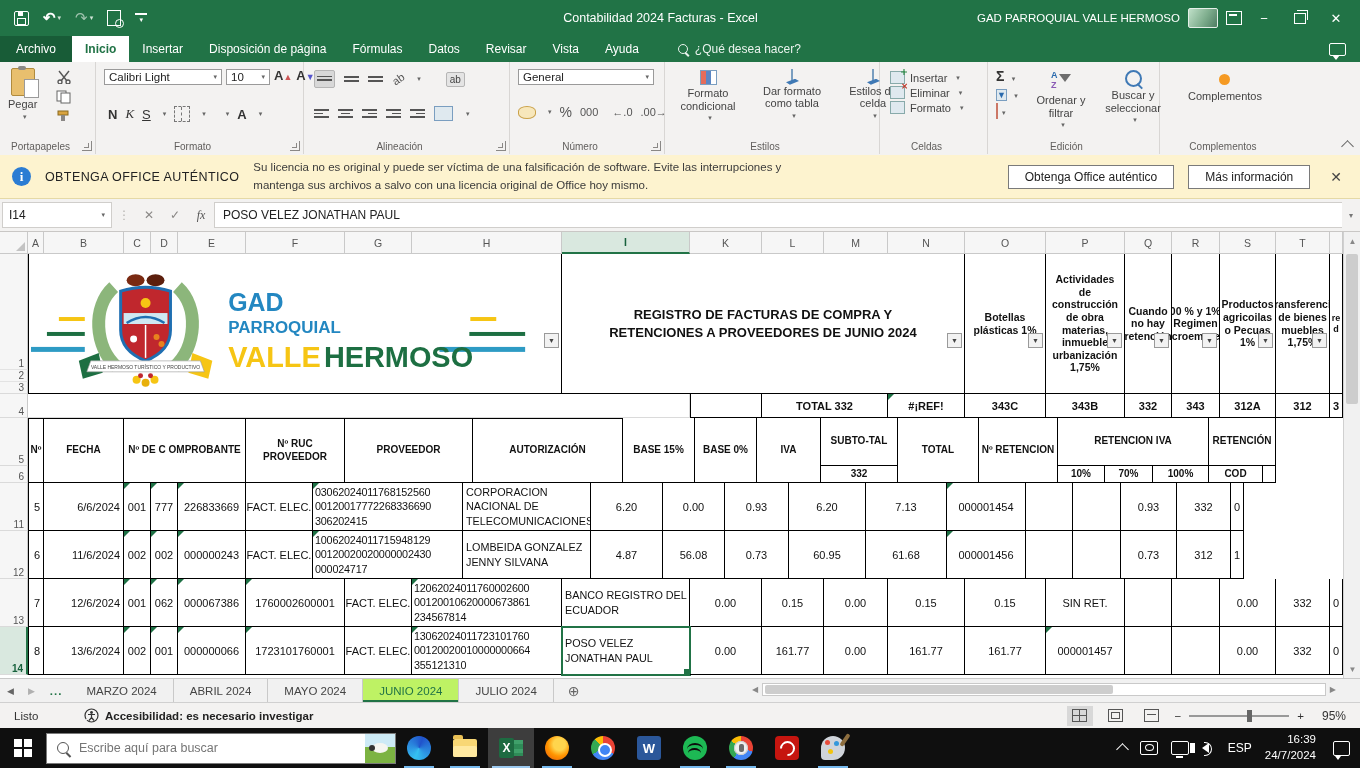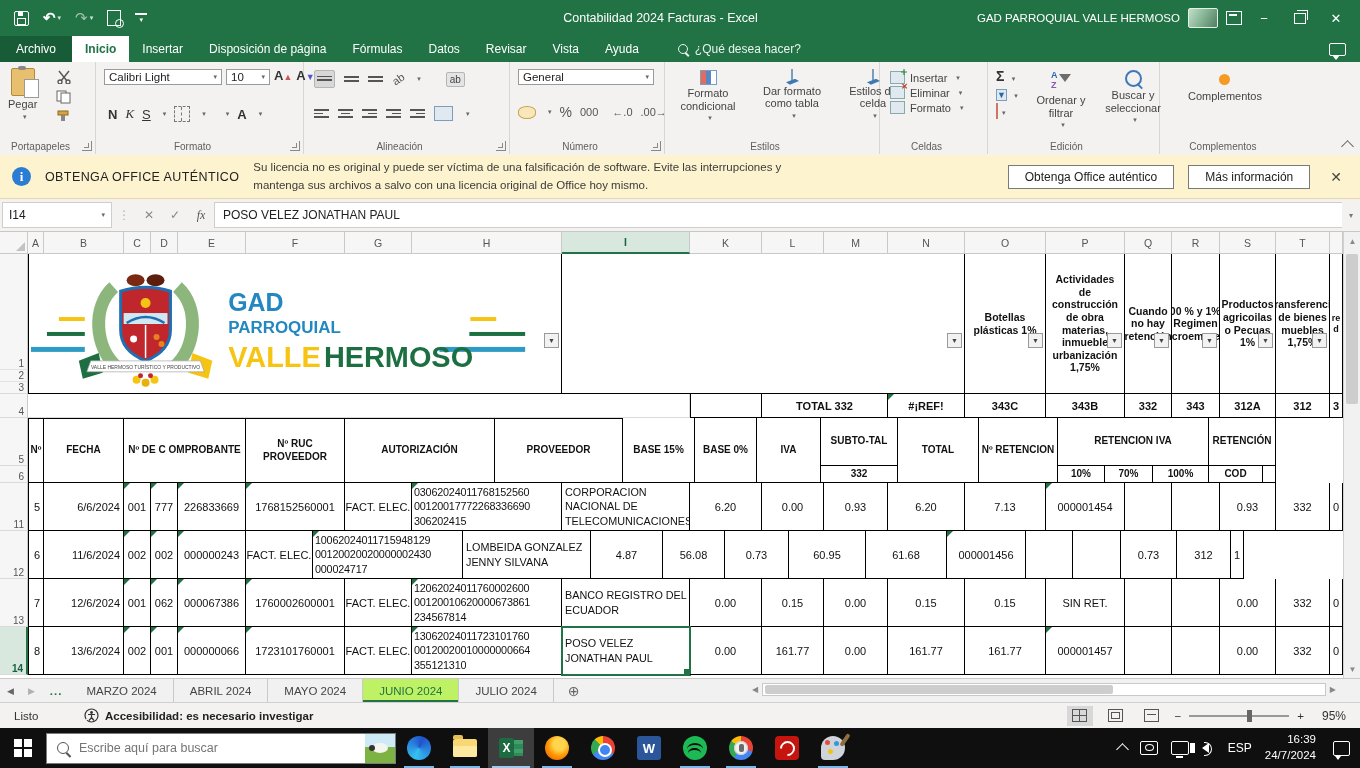--- a/index.html
+++ b/index.html
@@ -563,20 +563,21 @@
 
         <text x="200" y="56" font-size="25" font-weight="bold" fill="#2387c1" font-family="Liberation Sans,sans-serif">GAD</text>
         <text x="200" y="78" font-size="17" font-weight="bold" fill="#2387c1" font-family="Liberation Sans,sans-serif">PARROQUIAL</text>
         <text x="200" y="112" font-size="29" font-weight="bold" fill="#f6c514" font-family="Liberation Sans,sans-serif">VALLE</text>
         <text x="296" y="112" font-size="29" font-weight="bold" fill="#1d6f42" font-family="Liberation Sans,sans-serif">HERMOSO</text>
       </svg>
       <span class="dd fdd">▼</span>
     </div>
 
     <div class="gc dk cIN">
+      <div class="ttl">REGISTRO DE FACTURAS DE COMPRA Y RETENCIONES A PROVEEDORES DE JUNIO 2024</div>
       <span class="dd fdd">▼</span>
     </div>
     <div class="gc dk cO taxh">
         <span>Botellas plásticas 1%</span>
         <span class="dd fdd">▼</span>
       </div>
     <div class="gc dk cP taxh">
         <span>Actividades de construcción de obra materias, inmueble urbanización 1,75%</span>
         <span class="dd fdd">▼</span>
       </div>
@@ -619,22 +620,22 @@
 
   <div class="grow" style="height:65px">
     <div class="gutcol">
       <div class="gut" style="height:48px">5</div>
       <div class="gut" style="height:17px">6</div>
     </div>
     <div class="gc dk bl bt cA hd">Nº</div>
     <div class="gc dk bt cB hd">FECHA</div>
     <div class="gc dk bt cCE hd">Nº DE C OMPROBANTE</div>
     <div class="gc dk bt cF hd">Nº RUC PROVEEDOR</div>
+    <div class="gc dk bt cI hd">PROVEEDOR</div>
     <div class="gc dk bt cH hd">AUTORIZACIÓN</div>
-    <div class="gc dk bt cI hd">PROVEEDOR</div>
     <div class="gc dk cK hd">BASE 15%</div>
     <div class="gc dk cL hd">BASE 0%</div>
     <div class="gc dk cM hd">IVA</div>
     <div class="cN" style="display:flex;flex-direction:column;flex:0 0 auto">
       <div class="gc dk cN hd" style="height:48px">SUBTO-TAL</div>
       <div class="gc dk cN hd" style="height:17px">332</div>
     </div>
     <div class="gc dk cO hd">TOTAL</div>
     <div class="gc dk cP hd">Nº RETENCION</div>
     <div style="display:flex;flex-direction:column;flex:0 0 auto">
@@ -662,24 +663,20 @@
         <i class="tri"></i>
         <span>001</span>
       </div>
     <div class="gc dk cD">
         <i class="tri"></i>
         <span>777</span>
       </div>
     <div class="gc dk cE">
         <i class="tri"></i>
         <span>226833669</span>
-      </div>
-    <div class="gc dk cF">
-        <i class="tri"></i>
-        <span>1768152560001</span>
       </div>
     <div class="gc dk cG">FACT. ELEC.</div>
     <div class="gc dk cH aut"><i class="tri"></i><span>03062024011768152560
 00120017772268336690
 306202415</span></div>
     <div class="gc dk cI prov">CORPORACION NACIONAL DE TELECOMUNICACIONES</div>
     <div class="gc dk cK">6.20</div>
     <div class="gc dk cL">0.00</div>
     <div class="gc dk cM">0.93</div>
     <div class="gc dk cN">6.20</div>

